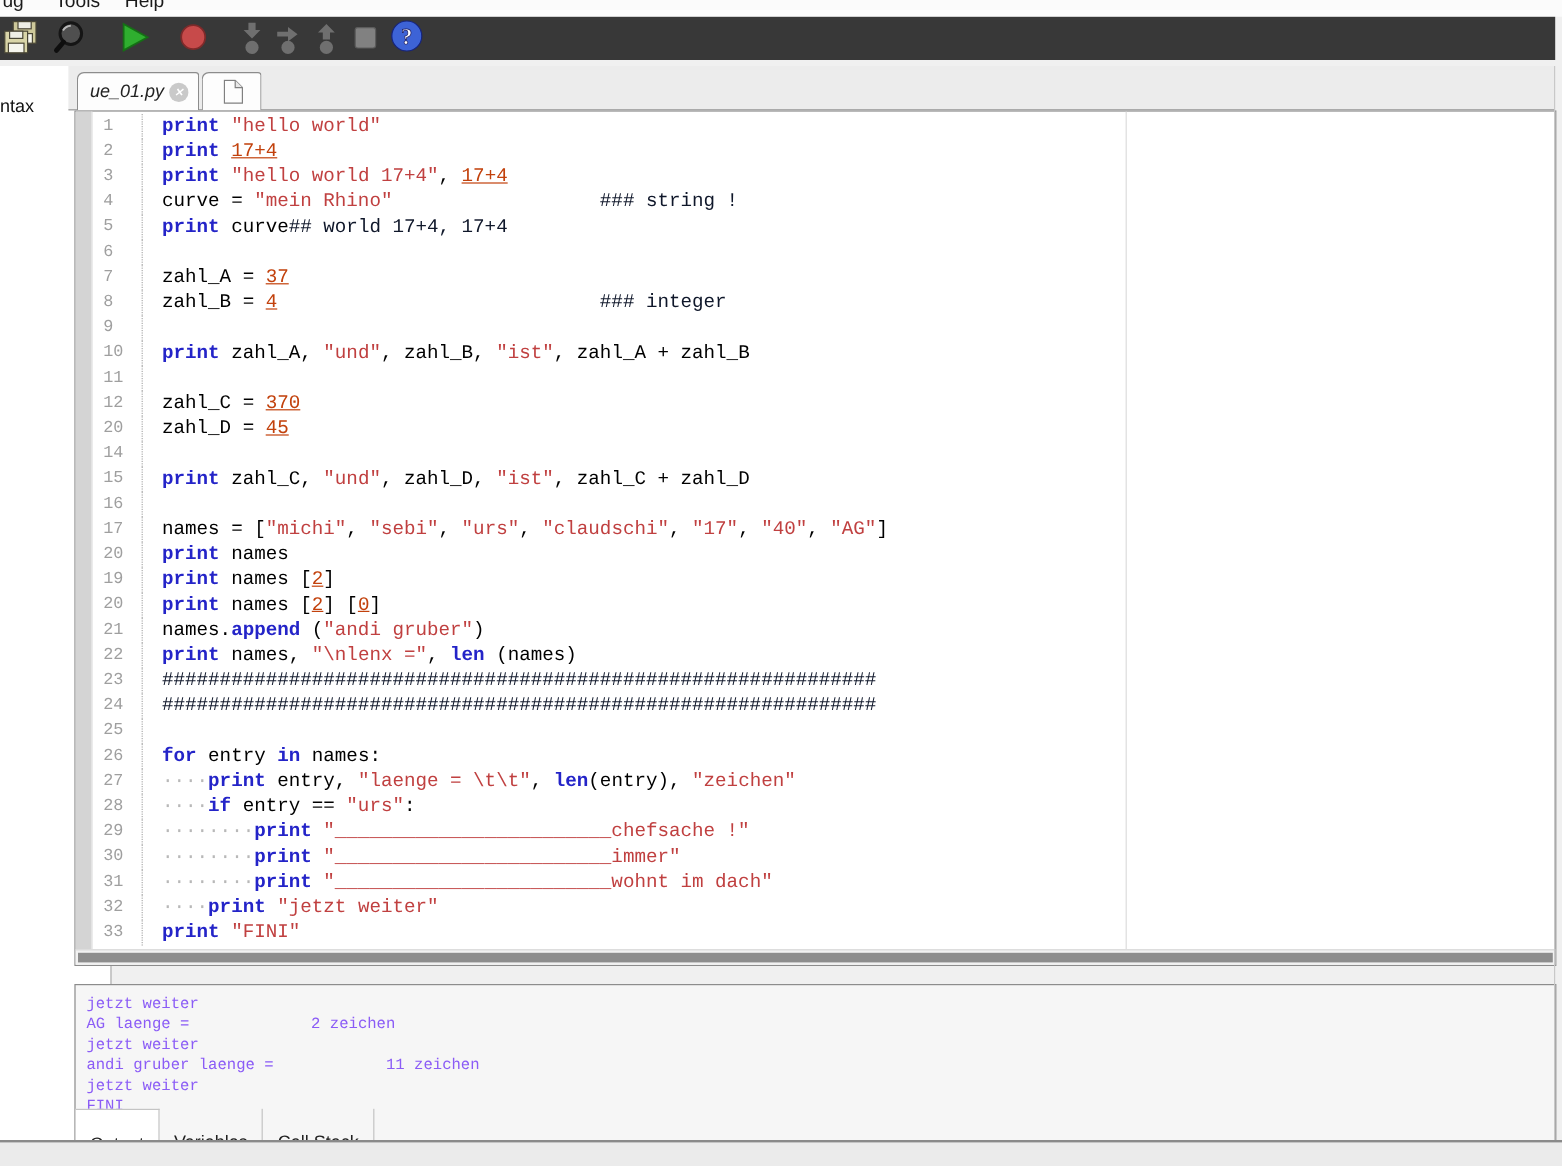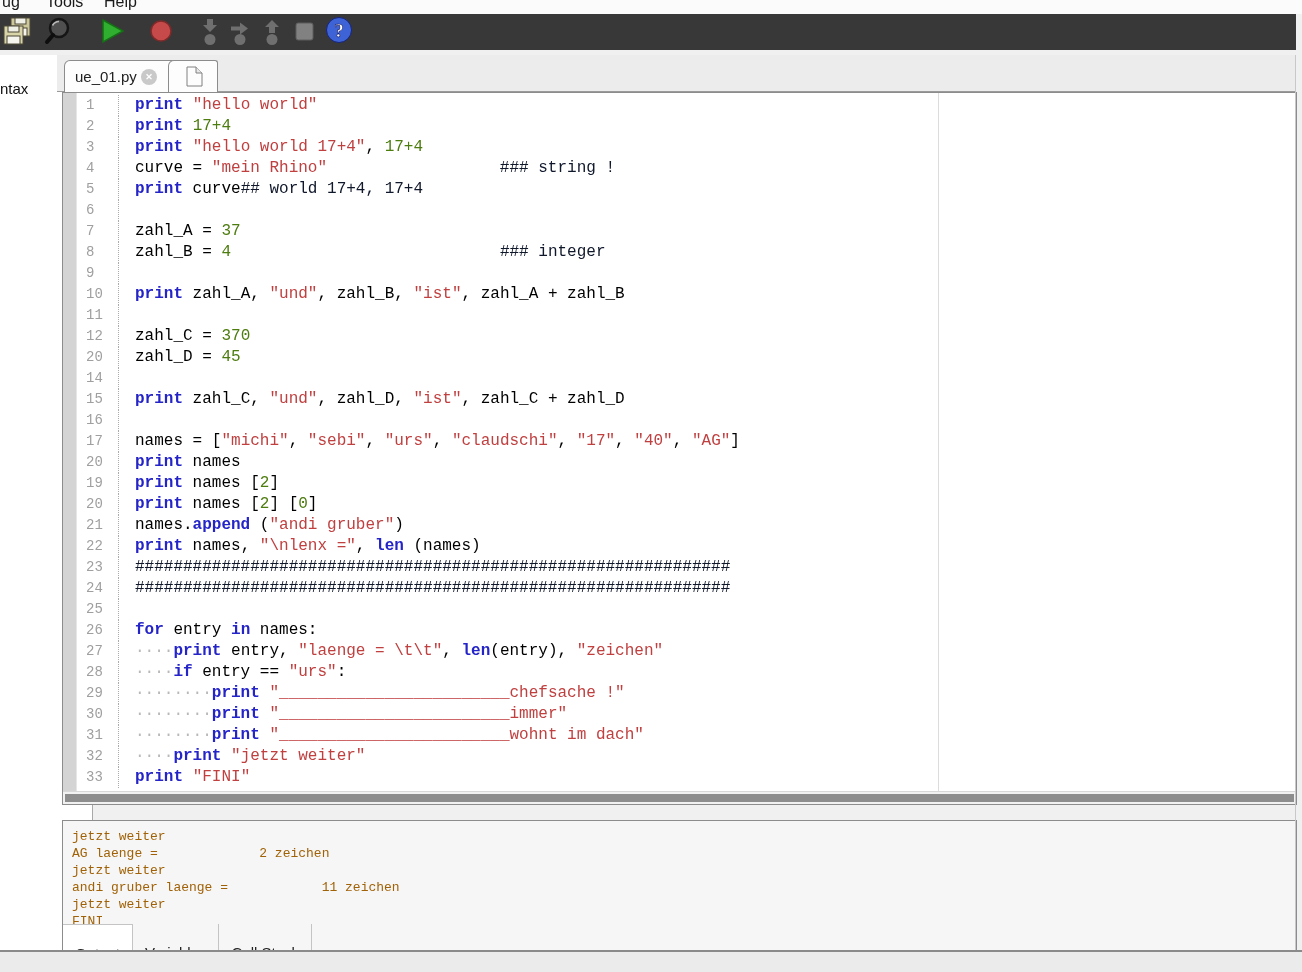--- a/index.html
+++ b/index.html
@@ -9,50 +9,50 @@
   }
   
   .menubar{position:absolute;left:0;top:0;width:1302px;height:14px;background:#fbfbfb;overflow:hidden;padding-left:28px;}
   .menu-item{position:absolute;top:-7px;font-size:16px;color:#1a1a1a;}
   
   .toolbar{position:absolute;left:0;top:14px;width:1296px;height:36px;background:#383838;}
   .tbicon{position:absolute;top:4px;cursor:pointer;}
   
   .tabstrip{position:absolute;left:57px;top:55px;width:1238px;height:37px;background:#ececec;border-bottom:1px solid #9a9a9a;box-sizing:border-box;}
   .tab{position:absolute;top:5px;height:32px;background:#fdfdfd;border:1px solid #8c8c8c;border-bottom:none;border-radius:6px 3px 0 0;box-sizing:border-box;}
-  .tab-active{left:7px;width:122px;}
+  .tab-active{left:7px;width:102px;font-style:italic;}
   .tab-label{position:absolute;left:10px;top:7px;font-size:15px;color:#222;}
   .tab-close{position:absolute;left:76px;top:8px;width:16px;height:16px;border-radius:50%;background:#c9c9c9;color:#fff;font-size:9px;font-weight:bold;text-align:center;line-height:16px;cursor:pointer;}
   .tab-new{left:111px;width:50px;}
   .tab-new svg{position:absolute;left:17px;top:5px;}
   
   .sidebar{position:absolute;left:0;top:55px;width:56px;height:895px;background:#ffffff;border-right:1px solid #a8a8a8;padding-left:36px;}
   .sidebar-label{position:absolute;left:0;top:25px;font-size:15px;color:#111;}
   
   .editor{position:absolute;left:62px;top:92px;width:1233px;height:711px;background:#ffffff;border:1px solid #8c8c8c;box-sizing:content-box;}
   .fold-strip{position:absolute;left:0;top:0;bottom:13px;width:13px;background:#d4d4d4;border-right:1px solid #e6e6e6;}
   .margin-line{position:absolute;left:875px;top:0;bottom:13px;width:1px;background:#dcdcdc;}
   .lines{position:absolute;left:0;top:2px;right:0;}
   .code-line{height:21px;display:flex;align-items:center;}
   .ln{display:inline-block;width:56px;padding-left:23px;box-sizing:border-box;flex:0 0 56px;
       font-family:"Liberation Mono",monospace;font-size:14px;color:#9f9f9f;
       border-right:1px dotted #ababab;height:21px;line-height:21px;}
   .code{padding-left:16px;font-family:"Liberation Mono",monospace;font-size:16px;line-height:21px;white-space:pre;}
   .tk-k{color:#2424c8;font-weight:bold;}
-  .tk-n{color:#4d7c0f;}
+  .tk-n{color:#c2410c;text-decoration:underline;}
   .tk-s{color:#c04040;}
   .tk-c{color:#0f172a;}
   .tk-p{color:#000;}
   .tk-w{color:#b8b8b8;}
   .hscroll{position:absolute;left:0;right:0;bottom:0;height:13px;background:#f1f1f1;border-top:1px solid #d8d8d8;box-sizing:border-box;}
   .hthumb{position:absolute;left:2px;right:2px;top:2px;height:8px;background:#8d8d8d;cursor:pointer;}
   
   .outpanel{position:absolute;left:62px;top:820px;width:1233px;height:130px;background:#f6f6f6;border:1px solid #8c8c8c;box-sizing:content-box;}
   .outtext{position:absolute;left:0;top:0;margin:0;padding:7px 0 0 9px;
-      font-family:"Liberation Mono",monospace;font-size:13px;line-height:17px;color:#a16207;
+      font-family:"Liberation Mono",monospace;font-size:13px;line-height:17px;color:#8b5cf6;
       white-space:pre;tab-size:8;-moz-tab-size:8;}
   .outtabs{position:absolute;left:0;bottom:0;right:0;height:27px;display:flex;font-size:15px;color:#222;}
   .outtab{padding:20px 12px 0 12px;border-right:1px solid #c4c4c4;cursor:pointer;}
   .outtab.active{background:#ffffff;border-top:1px solid #c4c4c4;}
   
   .bottomstrip{position:absolute;left:0;top:950px;width:1302px;height:22px;background:#ebebeb;border-top:2px solid #8a8a8a;box-sizing:border-box;}
   .main-right-border{position:absolute;left:1295px;top:55px;width:1px;height:895px;background:#c8c8c8;}
 </style>
 </head>
 <body>

